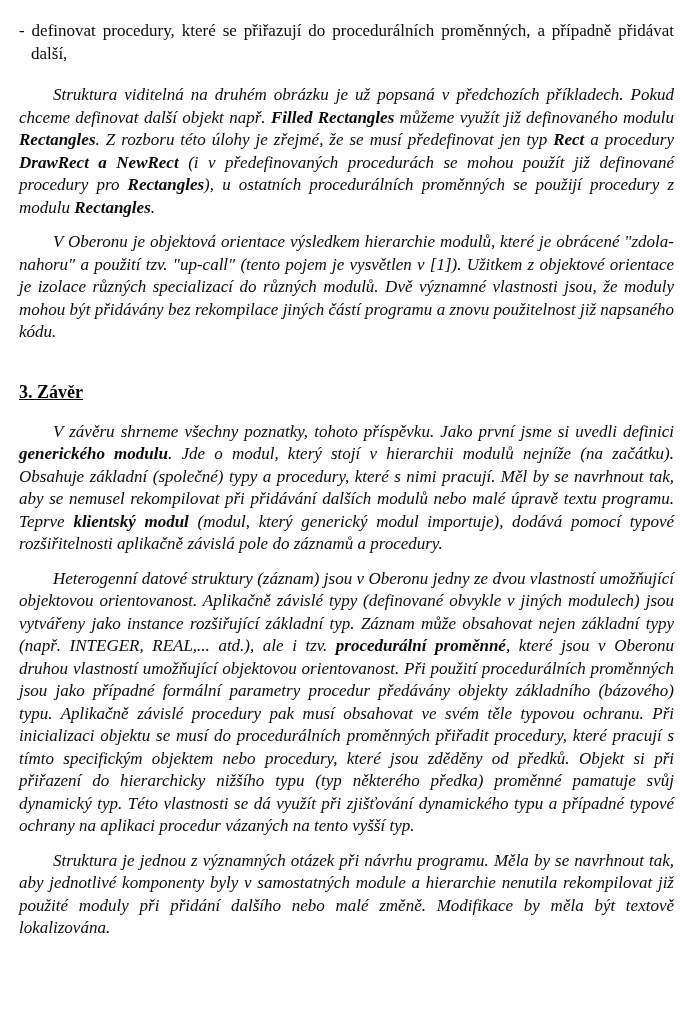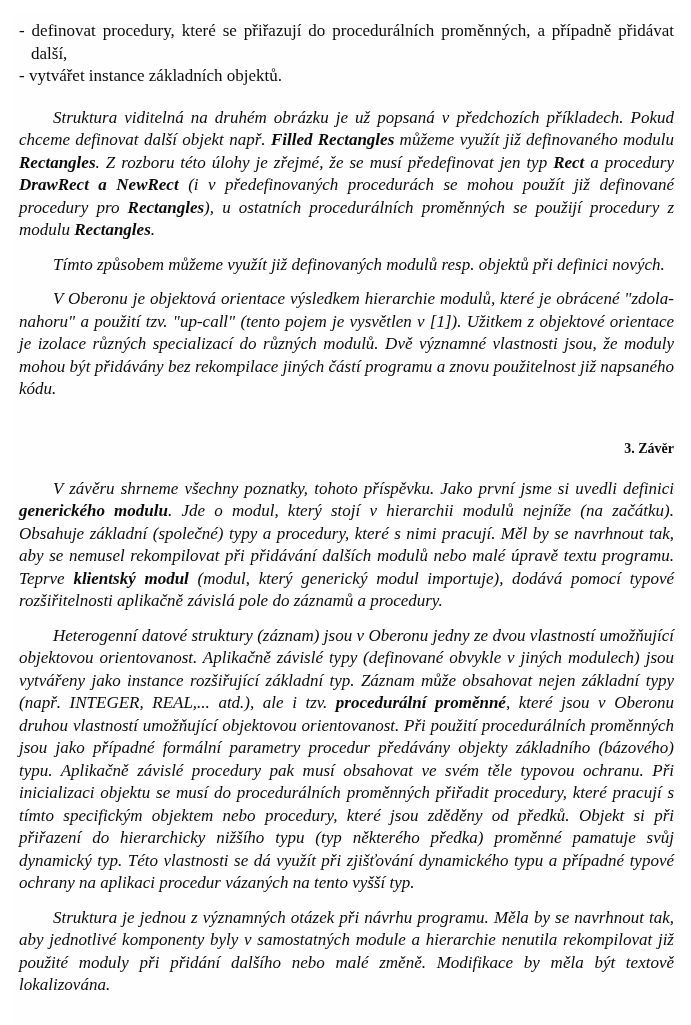--- a/index.html
+++ b/index.html
@@ -36,39 +36,38 @@
     margin: 12px 0 0 0;
     text-align: justify;
     text-indent: 34px;
     font-style: italic;
   }
   .para.first-after-bullets { margin-top: 19px; }
   .para.after-heading { margin-top: 17px; }
   .section-heading {
     margin: 36px 0 0 0;
     font-weight: bold;
-    font-size: 14px;
+    font-size: 18px;
     line-height: 24px;
-    text-align: right;
+    text-align: left;
+    text-decoration: underline;
   }
   b { font-weight: bold; }
 </style>
 </head>
 <body>
 
 <div class="scan-page">
 
   <ul class="bullet-list">
     <li class="bullet-item">- definovat procedury, které se přiřazují do procedurálních proměnných, a případně přidávat další,</li>
-    <li class="bullet-item">- vytvářet instance základních objektů.</li>
   </ul>
 
   <p class="para first-after-bullets"><span>Struktura viditelná na druhém obrázku je už popsaná v předchozích příkladech. Pokud chceme definovat další objekt např. </span><b>Filled Rectangles</b><span> můžeme využít již definovaného modulu </span><b>Rectangles</b><span>. Z rozboru této úlohy je zřejmé, že se musí předefinovat jen typ </span><b>Rect</b><span> a procedury </span><b>DrawRect a NewRect</b><span> (i v předefinovaných procedurách se mohou použít již definované procedury pro </span><b>Rectangles</b><span>), u ostatních procedurálních proměnných se použijí procedury z modulu </span><b>Rectangles</b><span>.</span></p>
 
-  <p class="para">Tímto způsobem můžeme využít již definovaných modulů resp. objektů při definici nových.</p>
 
   <p class="para">V Oberonu je objektová orientace výsledkem hierarchie modulů, které je obrácené "zdola-nahoru" a použití tzv. "up-call" (tento pojem je vysvětlen v [1]). Užitkem z objektové orientace je izolace různých specializací do různých modulů. Dvě významné vlastnosti jsou, že moduly mohou být přidávány bez rekompilace jiných částí programu a znovu použitelnost již napsaného kódu.</p>
 
   <h3 class="section-heading">3. Závěr</h3>
 
   <p class="para after-heading"><span>V závěru shrneme všechny poznatky, tohoto příspěvku. Jako první jsme si uvedli definici </span><b>generického modulu</b><span>. Jde o modul, který stojí v hierarchii modulů nejníže (na začátku). Obsahuje základní (společné) typy a procedury, které s nimi pracují. Měl by se navrhnout tak, aby se nemusel rekompilovat při přidávání dalších modulů nebo malé úpravě textu programu. Teprve </span><b>klientský modul</b><span> (modul, který generický modul importuje), dodává pomocí typové rozšiřitelnosti aplikačně závislá pole do záznamů a procedury.</span></p>
 
   <p class="para"><span>Heterogenní datové struktury (záznam) jsou v Oberonu jedny ze dvou vlastností umožňující objektovou orientovanost. Aplikačně závislé typy (definované obvykle v jiných modulech) jsou vytvářeny jako instance rozšiřující základní typ. Záznam může obsahovat nejen základní typy (např. INTEGER, REAL,... atd.), ale i tzv. </span><b>procedurální proměnné</b><span>, které jsou v Oberonu druhou vlastností umožňující objektovou orientovanost. Při použití procedurálních proměnných jsou jako případné formální parametry procedur předávány objekty základního (bázového) typu. Aplikačně závislé procedury pak musí obsahovat ve svém těle typovou ochranu. Při inicializaci objektu se musí do procedurálních proměnných přiřadit procedury, které pracují s tímto specifickým objektem nebo procedury, které jsou zděděny od předků. Objekt si při přiřazení do hierarchicky nižšího typu (typ některého předka) proměnné pamatuje svůj dynamický typ. Této vlastnosti se dá využít při zjišťování dynamického typu a případné typové ochrany na aplikaci procedur vázaných na tento vyšší typ.</span></p>
 
   <p class="para">Struktura je jednou z významných otázek při návrhu programu. Měla by se navrhnout tak, aby jednotlivé komponenty byly v samostatných module a hierarchie nenutila rekompilovat již použité moduly při přidání dalšího nebo malé změně. Modifikace by měla být textově lokalizována.</p>

